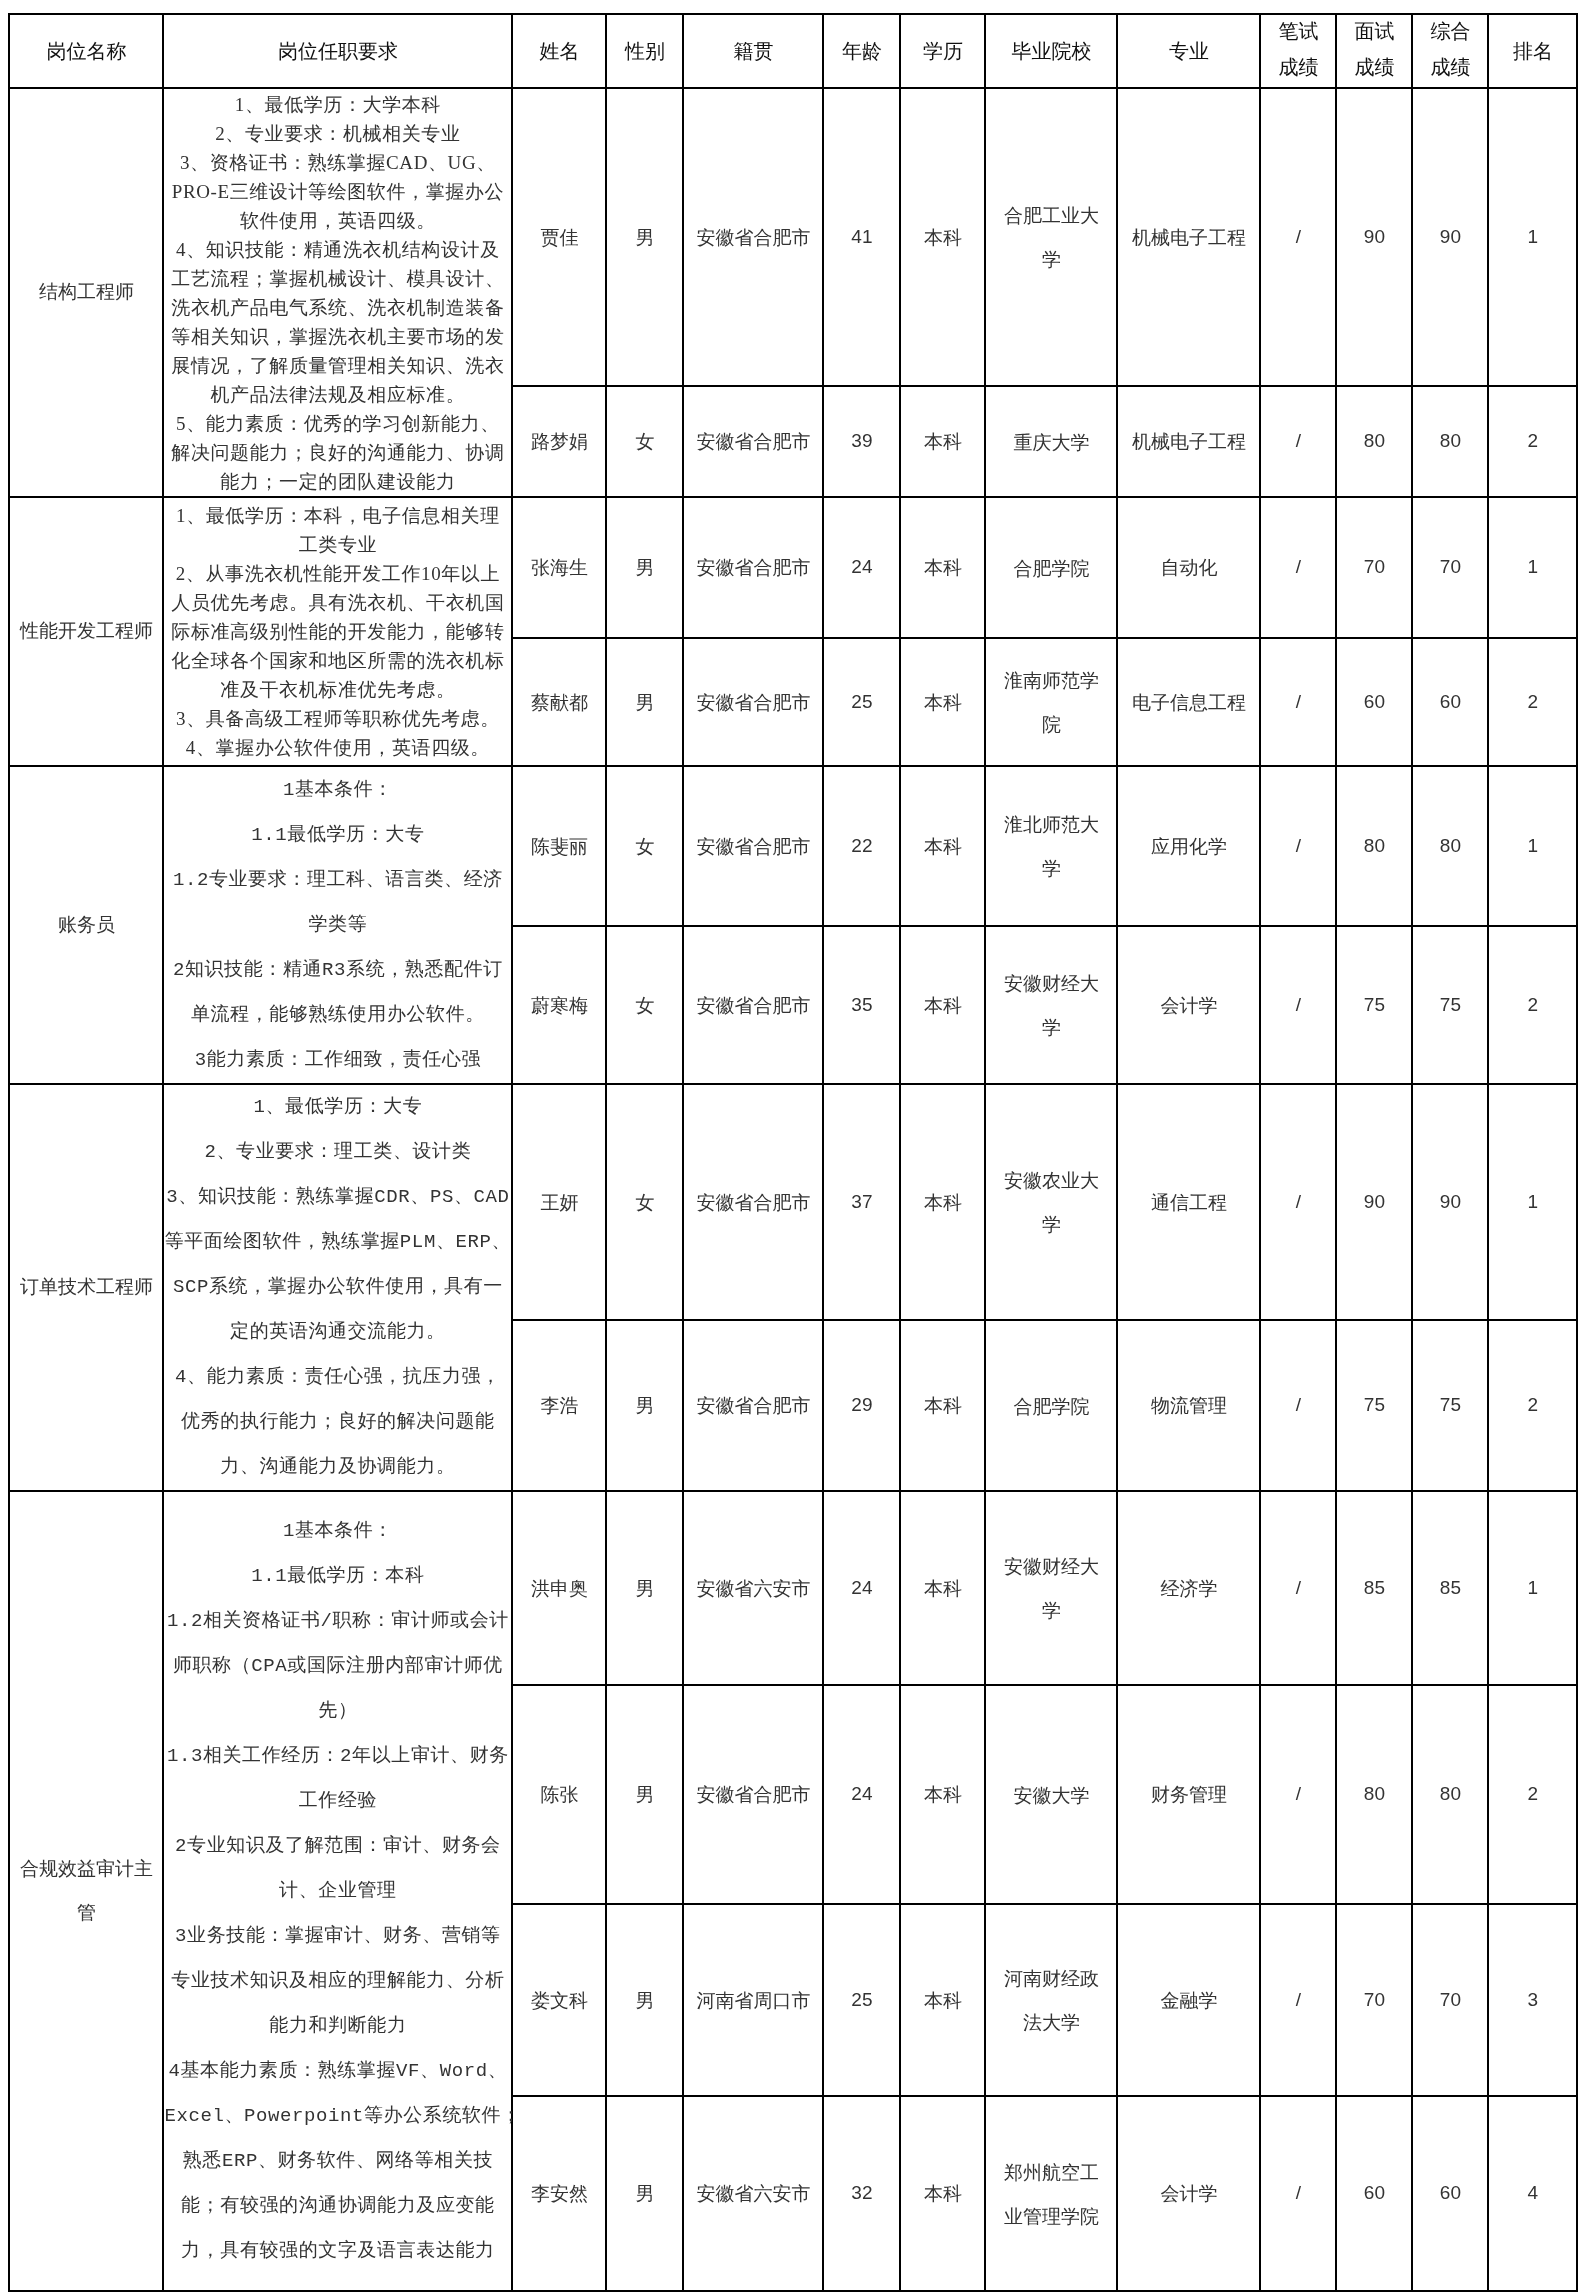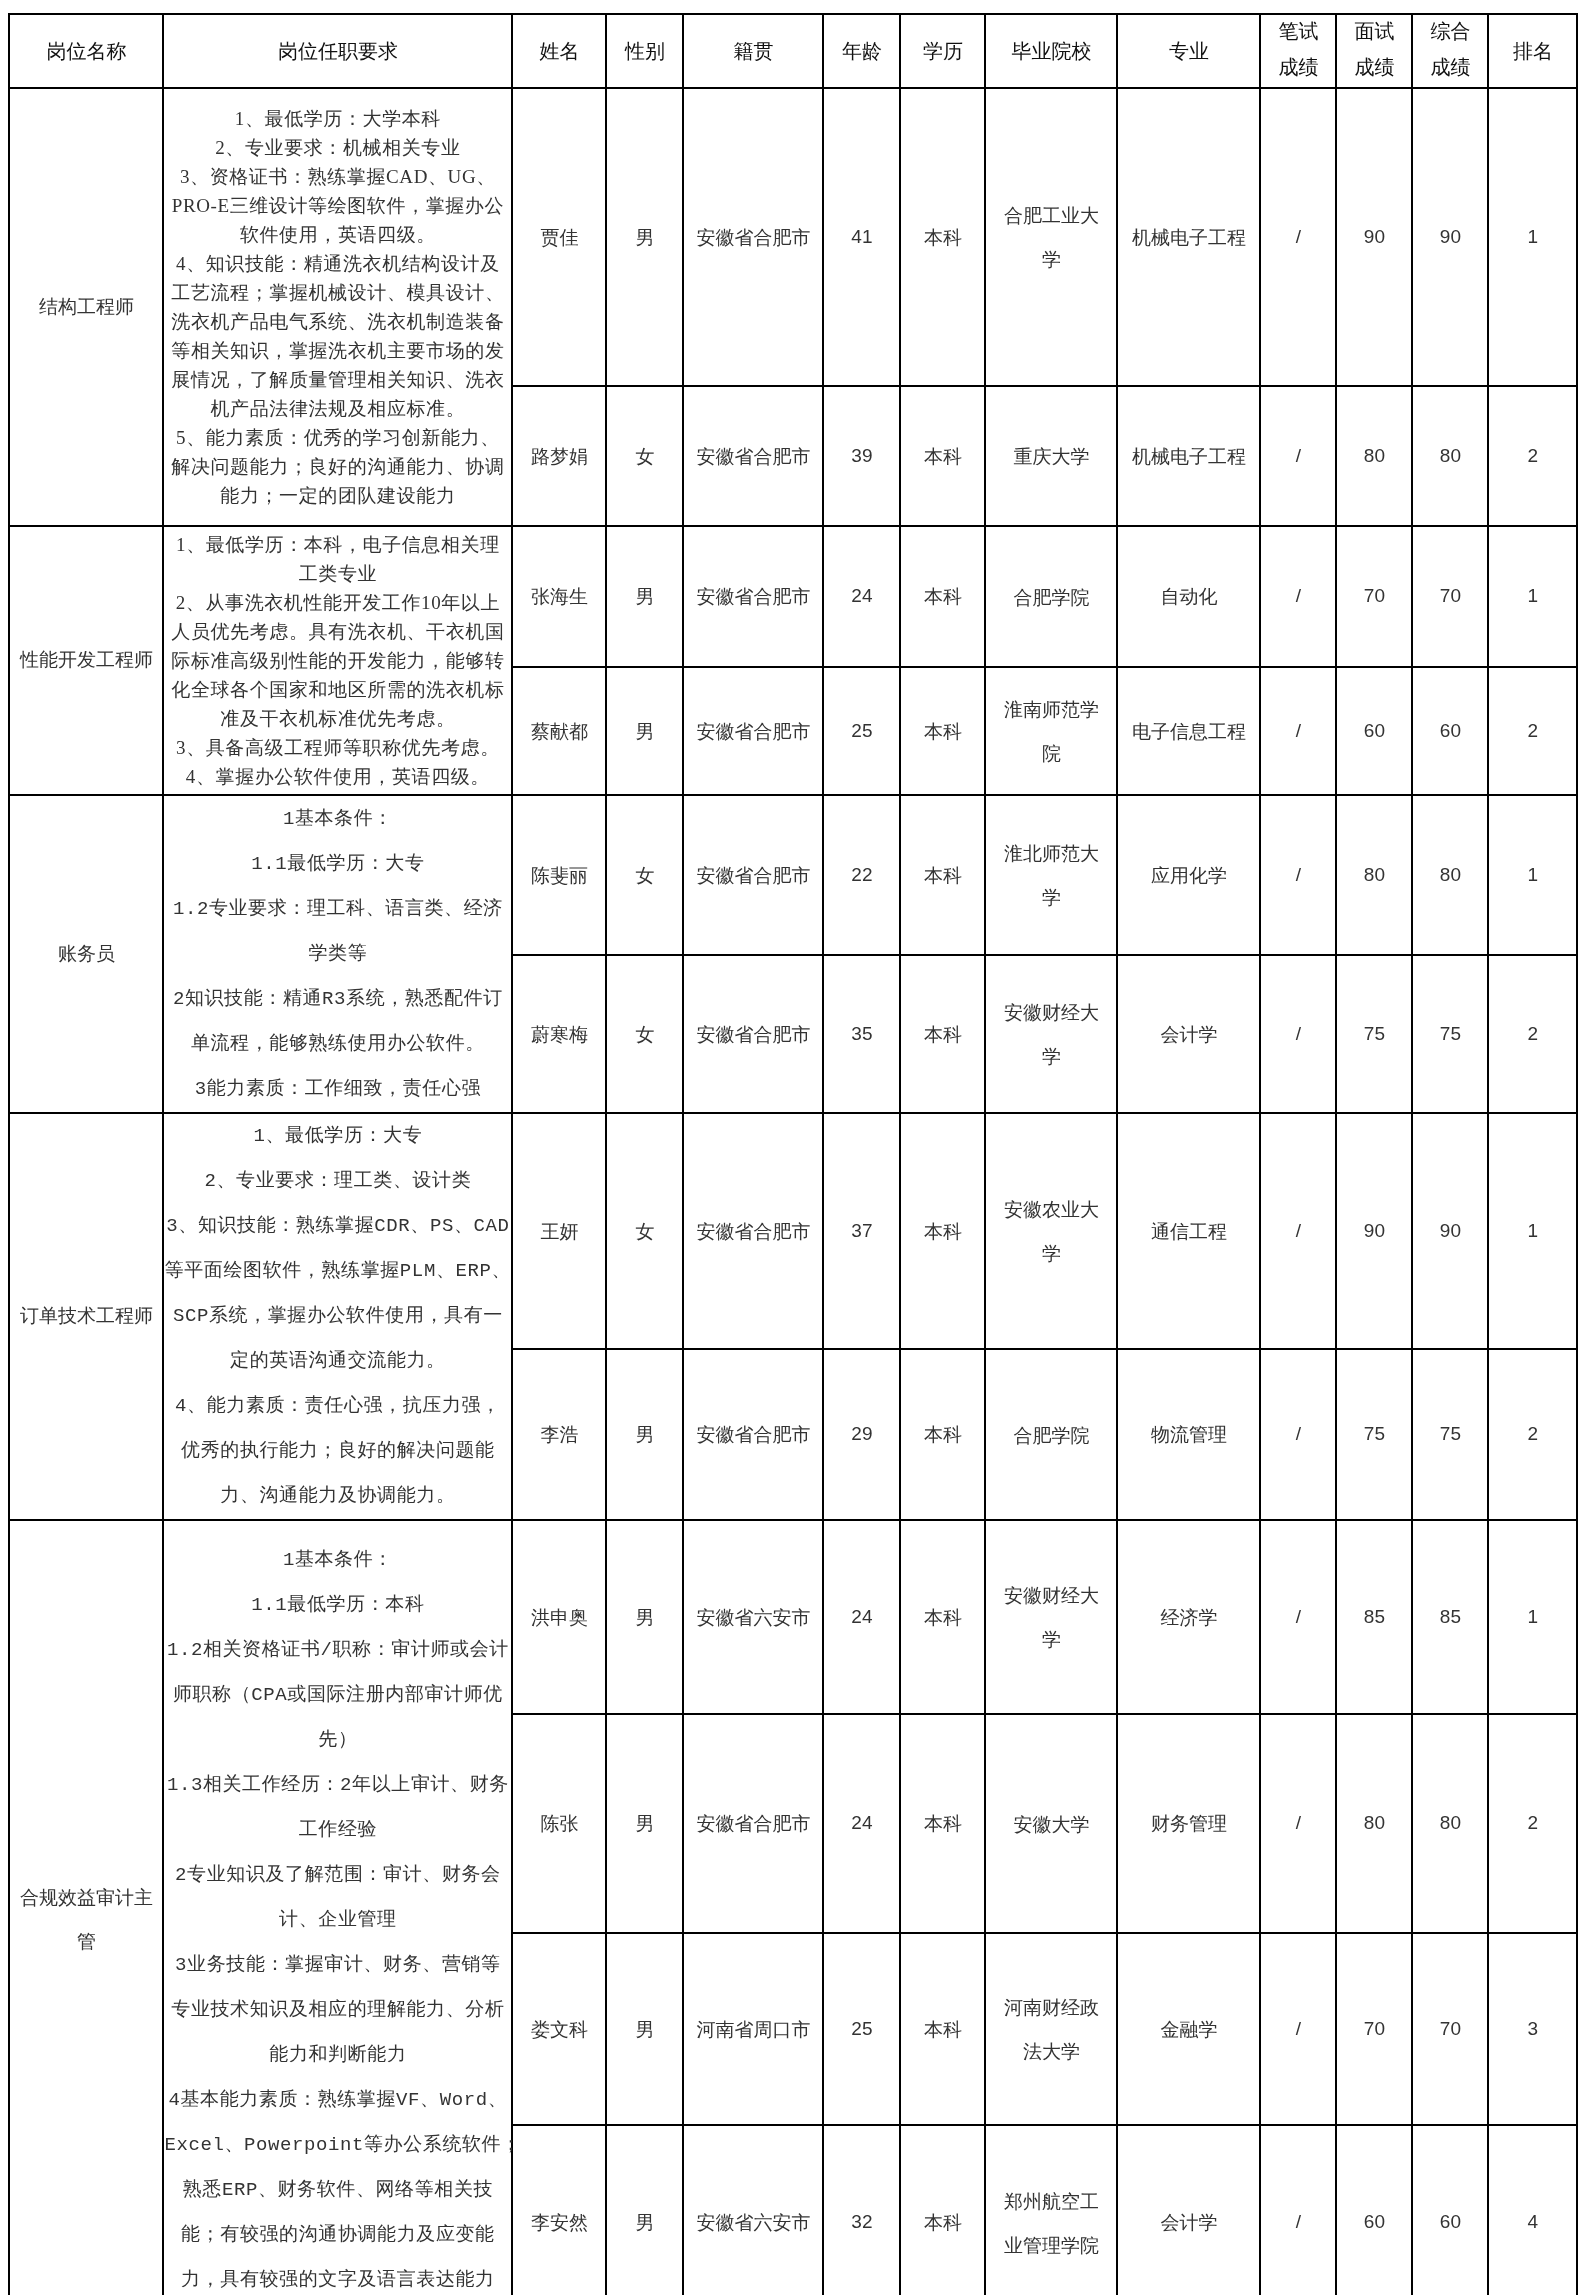--- a/index.html
+++ b/index.html
@@ -116,21 +116,21 @@
           <td class="serif">
             <span class="wrap">合肥工业大</span>
             <span class="wrap">学</span>
           </td>
           <td class="serif">机械电子工程</td>
           <td class="num">/</td>
           <td class="num">90</td>
           <td class="num">90</td>
           <td class="num">1</td>
         </tr>
-        <tr style="height: 140px;">
+        <tr style="height: 111px;">
           <td class="serif">路梦娟</td>
           <td class="serif">女</td>
           <td class="serif">安徽省合肥市</td>
           <td class="num">39</td>
           <td class="serif">本科</td>
           <td class="serif">
             <span class="wrap">重庆大学</span>
           </td>
           <td class="serif">机械电子工程</td>
           <td class="num">/</td>

